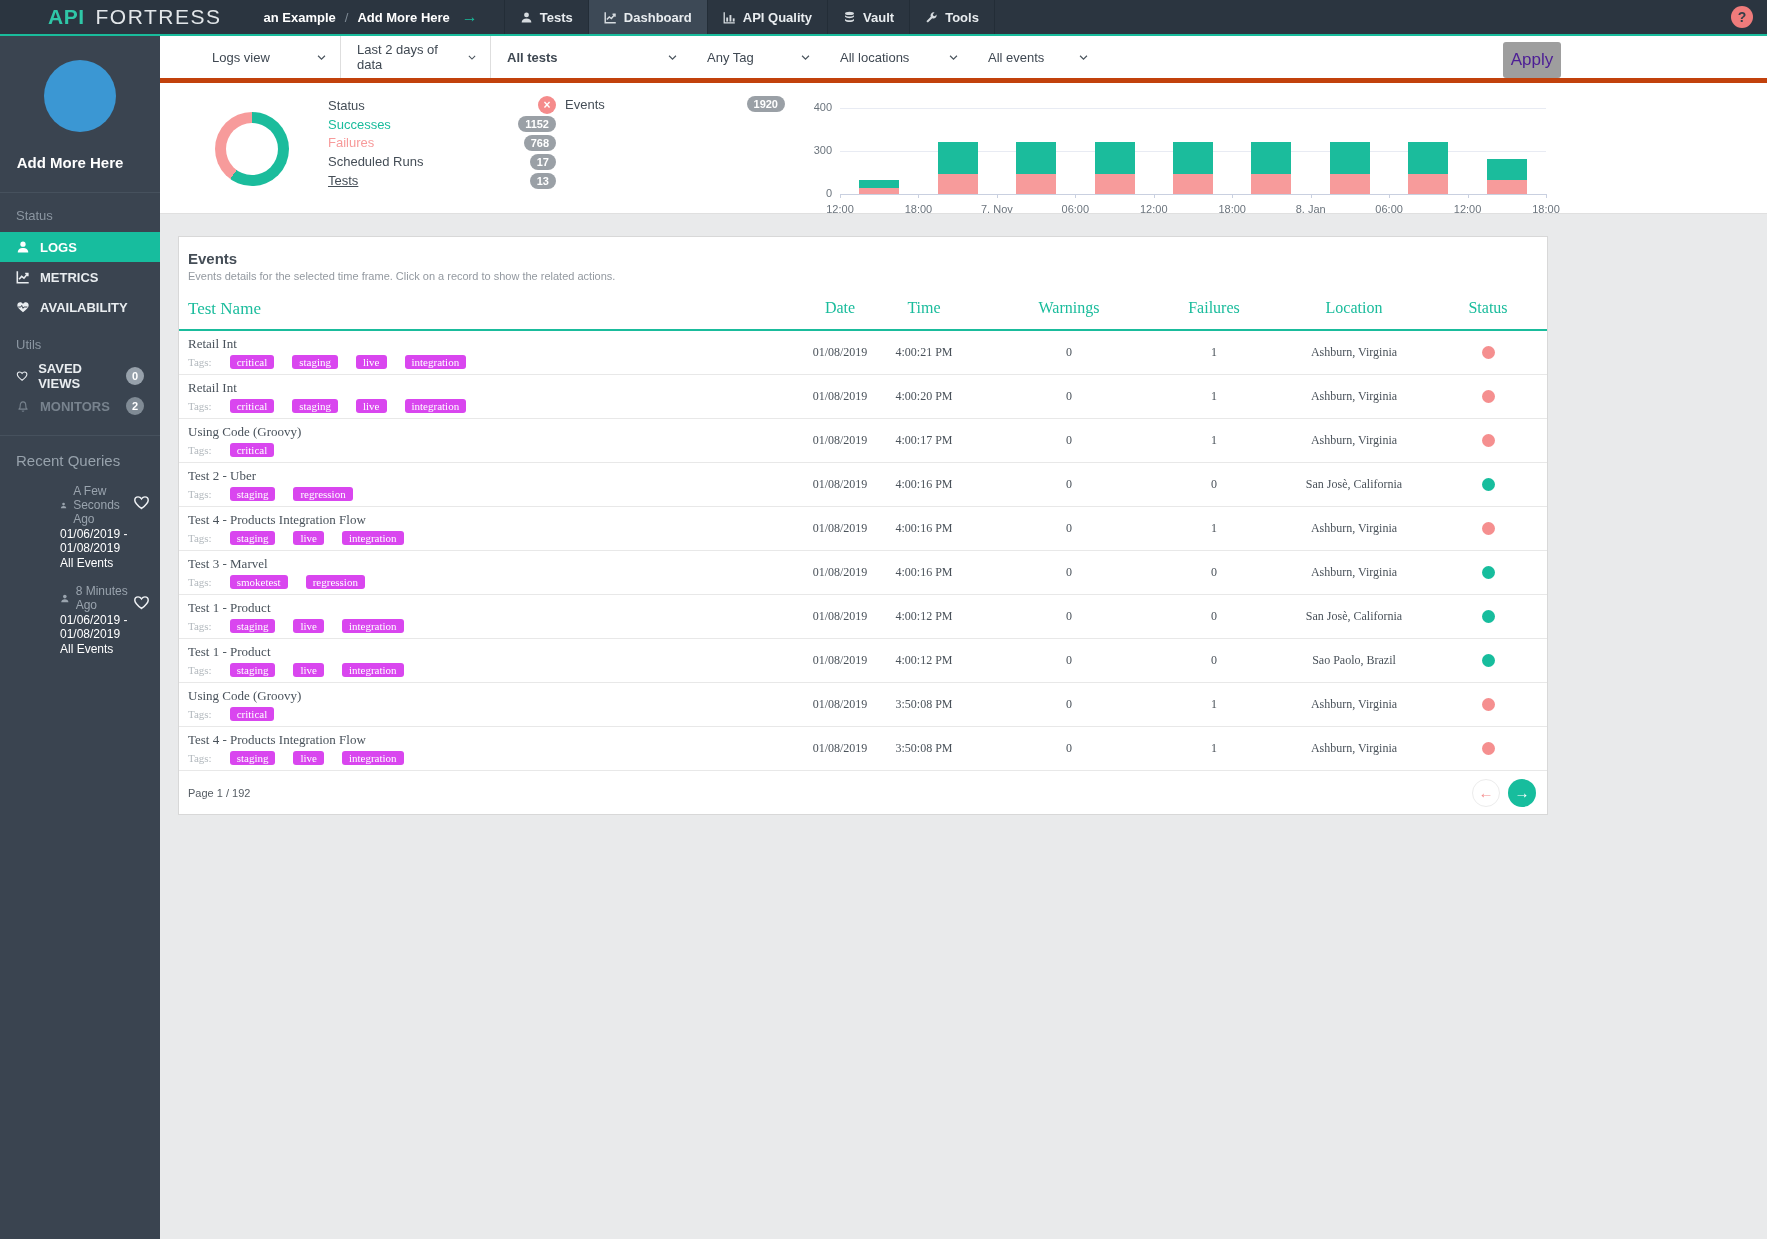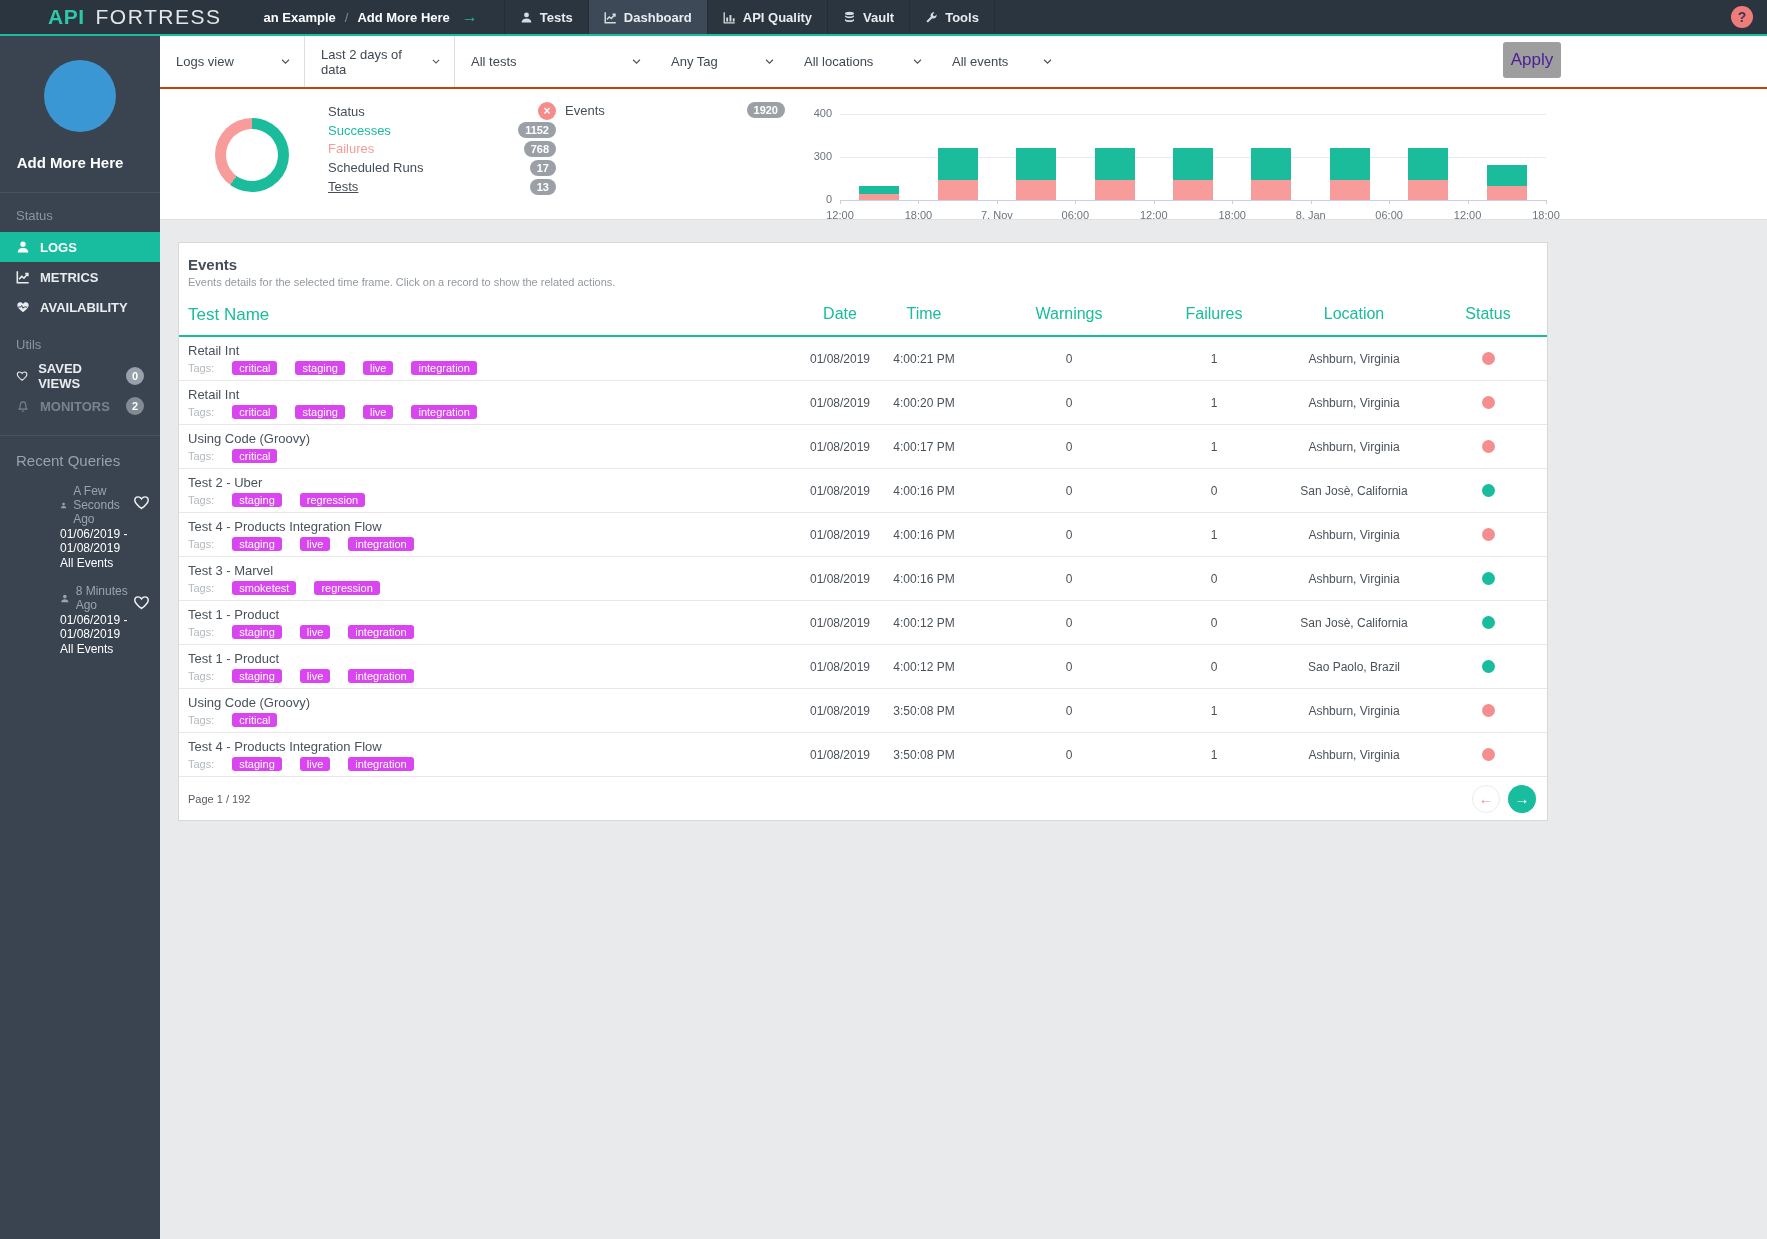--- a/index.html
+++ b/index.html
@@ -52,22 +52,22 @@
   .recent-wrap { border-top:1px solid #46515d; margin-top:14px; }
   .recent-label { padding:16px 16px 8px; font-size:15px; color:#97a2ac; }
   .queries { height:186px; overflow:hidden;margin-left:48px; }
   .query { position:relative; padding:7px 28px 7px 12px; cursor:pointer; }
   .q-age { display:flex; align-items:center; gap:6px; font-size:12px; color:#9aa4ae; }
   .q-age .i { width:13px; height:13px; color:#9aa4ae; }
   .q-line { font-size:12px; color:#fff; line-height:14px; margin-top:1px; }
   .q-heart { position:absolute; right:10px; top:17px; width:17px; height:17px; color:#eef1f4; cursor:pointer; }
 
   
-  .filter-bar { height:53px; background:#fff; border-bottom:2px solid #c2410c;
-    display:flex; align-items:center; position:relative; }
+  .filter-bar { height:47px; background:#fff; border-bottom:5px solid #c2410c;
+    display:flex; align-items:center; position:relative;padding-left:36px; }
   .fsegs { display:flex; height:100%; }
   .fseg { height:100%; display:flex; align-items:center; justify-content:space-between;
     padding:0 13px 0 16px; font-size:13px; color:#3f4852; cursor:pointer; }
   .fseg.divided { border-right:1px solid #dedede; }
   .fseg .i { width:11px; height:11px; color:#4a545d; margin-left:10px; }
   .apply-btn { position:absolute; right:206px; top:6px; width:58px; height:36px; background:#9e9e9e;
     color:#4c1d95; border:none; border-radius:3px; font-family:inherit; font-size:17px; font-weight:normal; cursor:pointer; }
 
   
   .status-strip { height:131px; background:#fff; border-bottom:1px solid #e0e0e0; position:relative; }
@@ -95,21 +95,21 @@
   .vtick { position:absolute; width:1px; height:4px; background:#c9d0e0; }
   .ylab { position:absolute; width:40px; text-align:right; font-size:11px; color:#6b747d; }
   .xlab { position:absolute; transform:translateX(-50%); font-size:11px; color:#6b747d; }
   .barstack { position:absolute; bottom:0; width:40px; display:flex; flex-direction:column; }
   .barseg { width:100%; }
 
   
   .events-panel { margin:22px 0 0 18px; width:1370px; background:#fff; border:1px solid #d8d8d8; }
   .p-title { padding:13px 0 0 9px; font-size:15px; font-weight:bold; color:#454e57; }
   .p-sub { padding:3px 0 0 9px; font-size:11px; color:#9399a0; }
-  .tgrid { display:grid; grid-template-columns:1fr 78px 90px 200px 90px 190px 78px; padding-right:20px; }
+  .tgrid { display:grid; grid-template-columns:1fr 78px 90px 200px 90px 190px 78px; padding-right:20px;font-family:Liberation Serif, serif; }
   .thead { padding-top:17px; padding-bottom:10px; border-bottom:2px solid #1abc9c; color:#1abc9c; }
   .thead .hc { font-size:16px; text-align:center; }
   .thead .hc.first { text-align:left; padding-left:9px; font-size:17px; }
   .trow { align-items:center; height:44px; border-bottom:1px solid #e8e8e8; cursor:pointer; }
   .cell { text-align:center; font-size:12px; color:#4a525a; }
   .namecell { padding-left:9px; }
   .tname { font-size:13px; color:#49525b; }
   .tagline { margin-top:3px; display:flex; gap:18px; align-items:center; }
   .tags-lbl { font-size:11px; color:#b3b9be; }
   .tag { background:#d946ef; color:#fff; font-size:11px; padding:1px 7px; border-radius:3px; }
@@ -332,21 +332,21 @@
             </span>
           </div>
           <div class="fseg divided" style="width: 150px;">
             <span>Last 2 days of data</span>
             <span class="i" style="width: 11px; height: 11px;">
               <svg viewBox="0 0 16 16" fill="none" stroke="currentColor" stroke-width="1.7">
                 <path d="M3 5.5l5 5 5-5"></path>
               </svg>
             </span>
           </div>
-          <div class="fseg" style="width: 200px;">
+          <div class="fseg" style="width: 200px; font-weight: bold;">
             <span>All tests</span>
             <span class="i" style="width: 11px; height: 11px;">
               <svg viewBox="0 0 16 16" fill="none" stroke="currentColor" stroke-width="1.7">
                 <path d="M3 5.5l5 5 5-5"></path>
               </svg>
             </span>
           </div>
           <div class="fseg" style="width: 133px;">
             <span>Any Tag</span>
             <span class="i" style="width: 11px; height: 11px;">

